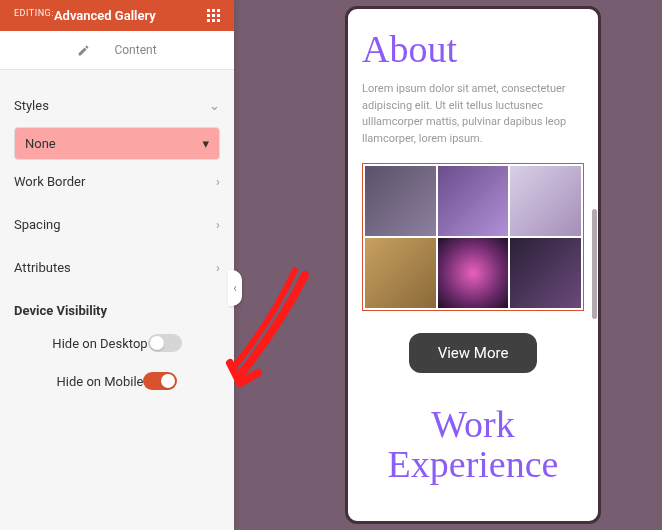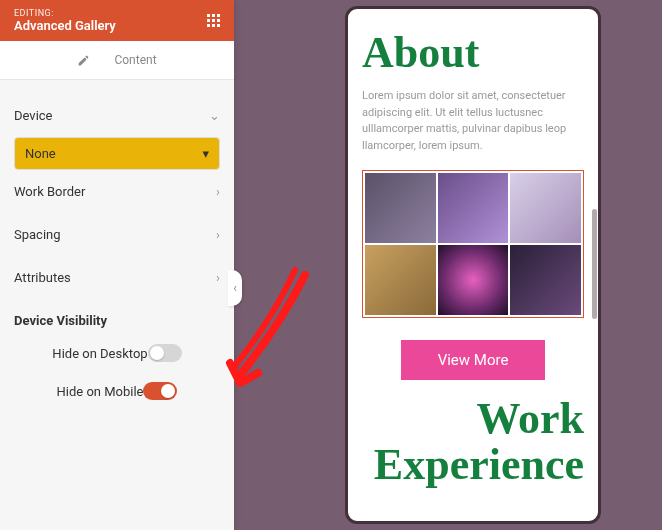--- a/index.html
+++ b/index.html
@@ -20,21 +20,21 @@
     box-shadow: 2px 0 6px rgba(0,0,0,0.1);
   }
   .sidebar-header {
     background: #d9522f;
     color: #fff;
     padding: 8px 14px;
     display: flex;
     justify-content: space-between;
     align-items: center;
   }
-  .sidebar-header .titles { display: flex; flex-direction: column; }
+  .sidebar-header .titles { display: flex; flex-direction: row; }
   .sidebar-header .editing { font-size: 9px; letter-spacing: 0.5px; opacity: 0.9; }
   .sidebar-header .name { font-size: 13px; font-weight: 600; }
   .grip {
     display: grid;
     grid-template-columns: repeat(3, 3px);
     grid-template-rows: repeat(3, 3px);
     gap: 2px;
   }
   .grip span { background: #fff; width: 3px; height: 3px; }
   .tabs {
@@ -61,21 +61,21 @@
     justify-content: space-between;
     align-items: center;
     padding: 14px 0;
     font-size: 13px;
     color: #333;
     cursor: pointer;
   }
   .row .chev { color: #999; }
   .field-label { font-size: 13px; color: #555; padding: 4px 0 8px; }
   .select {
-    background: #eab308;
+    background: #fca5a5;
     border: 1px solid #ddd;
     border-radius: 4px;
     padding: 8px 10px;
     font-size: 13px;
     color: #333;
     display: flex;
     justify-content: space-between;
     align-items: center;
     cursor: pointer;
   }
@@ -129,26 +129,26 @@
     left: 345px; top: 6px;
     width: 256px; height: 518px;
     background: #fff;
     border: 3px solid #43303b;
     border-radius: 12px;
     overflow: hidden;
   }
   .phone-inner { padding: 18px 14px; }
   .phone h1 {
     font-family: Georgia, 'Times New Roman', serif;
-    font-size: 44px;
-    font-weight: 700;
-    color: #15803d;
+    font-size: 38px;
+    font-weight: 400;
+    color: #8b5cf6;
     margin-bottom: 10px;
   }
-  .phone h1.work { text-align: right; line-height: 1.05; margin-top: 16px; }
+  .phone h1.work { text-align: center; line-height: 1.05; margin-top: 32px; }
   .phone p {
     font-size: 11px;
     line-height: 1.5;
     color: #9a9a9a;
     margin-bottom: 16px;
   }
   .gallery {
     border: 1px solid #d9522f;
     display: grid;
     grid-template-columns: repeat(3, 1fr);
@@ -158,27 +158,27 @@
   }
   .thumb { background: #6b5a7a; }
   .t1 { background: linear-gradient(135deg,#5b5168,#8d80a0); }
   .t2 { background: linear-gradient(135deg,#6a4e8a,#b090d8); }
   .t3 { background: linear-gradient(135deg,#d8cfe8,#a58fb8); }
   .t4 { background: linear-gradient(135deg,#c8a060,#8a6a3a); }
   .t5 { background: radial-gradient(circle at center,#e860c0 0%,#6a2a6a 60%,#201028 100%); }
   .t6 { background: linear-gradient(135deg,#2a2038,#6a4a7a); }
   .btn {
     display: block;
-    width: 144px;
+    width: 128px;
     margin: 22px auto 0;
-    background: #ec4899;
+    background: #404040;
     color: #fff;
     text-align: center;
     padding: 11px 0;
-    border-radius: 0;
+    border-radius: 12px;
     font-size: 15px;
     cursor: pointer;
   }
   .scroll-stub {
     position: absolute;
     right: 1px; top: 200px;
     width: 5px; height: 110px;
     background: #b4a8af;
     border-radius: 3px;
   }
@@ -216,21 +216,21 @@
     <div class="tab">
       <svg viewBox="0 0 24 24">
           <path d="M3 17.25V21h3.75l11-11-3.75-3.75-11 11zM20.7 7a1 1 0 0 0 0-1.4l-2.3-2.3a1 1 0 0 0-1.4 0l-1.8 1.8 3.7 3.7 1.8-1.8z"></path>
         </svg>
       <span>Content</span>
     </div>
   </div>
 
   <div class="panel">
     <div class="row">
-      <span>Device</span>
+      <span>Styles</span>
       <span class="chev">⌄</span>
     </div>
     <div class="select">
       <span>None</span>
       <span class="chev">▾</span>
     </div>
 
     <div class="row">
       <span>Work Border</span>
       <span class="chev">›</span>

